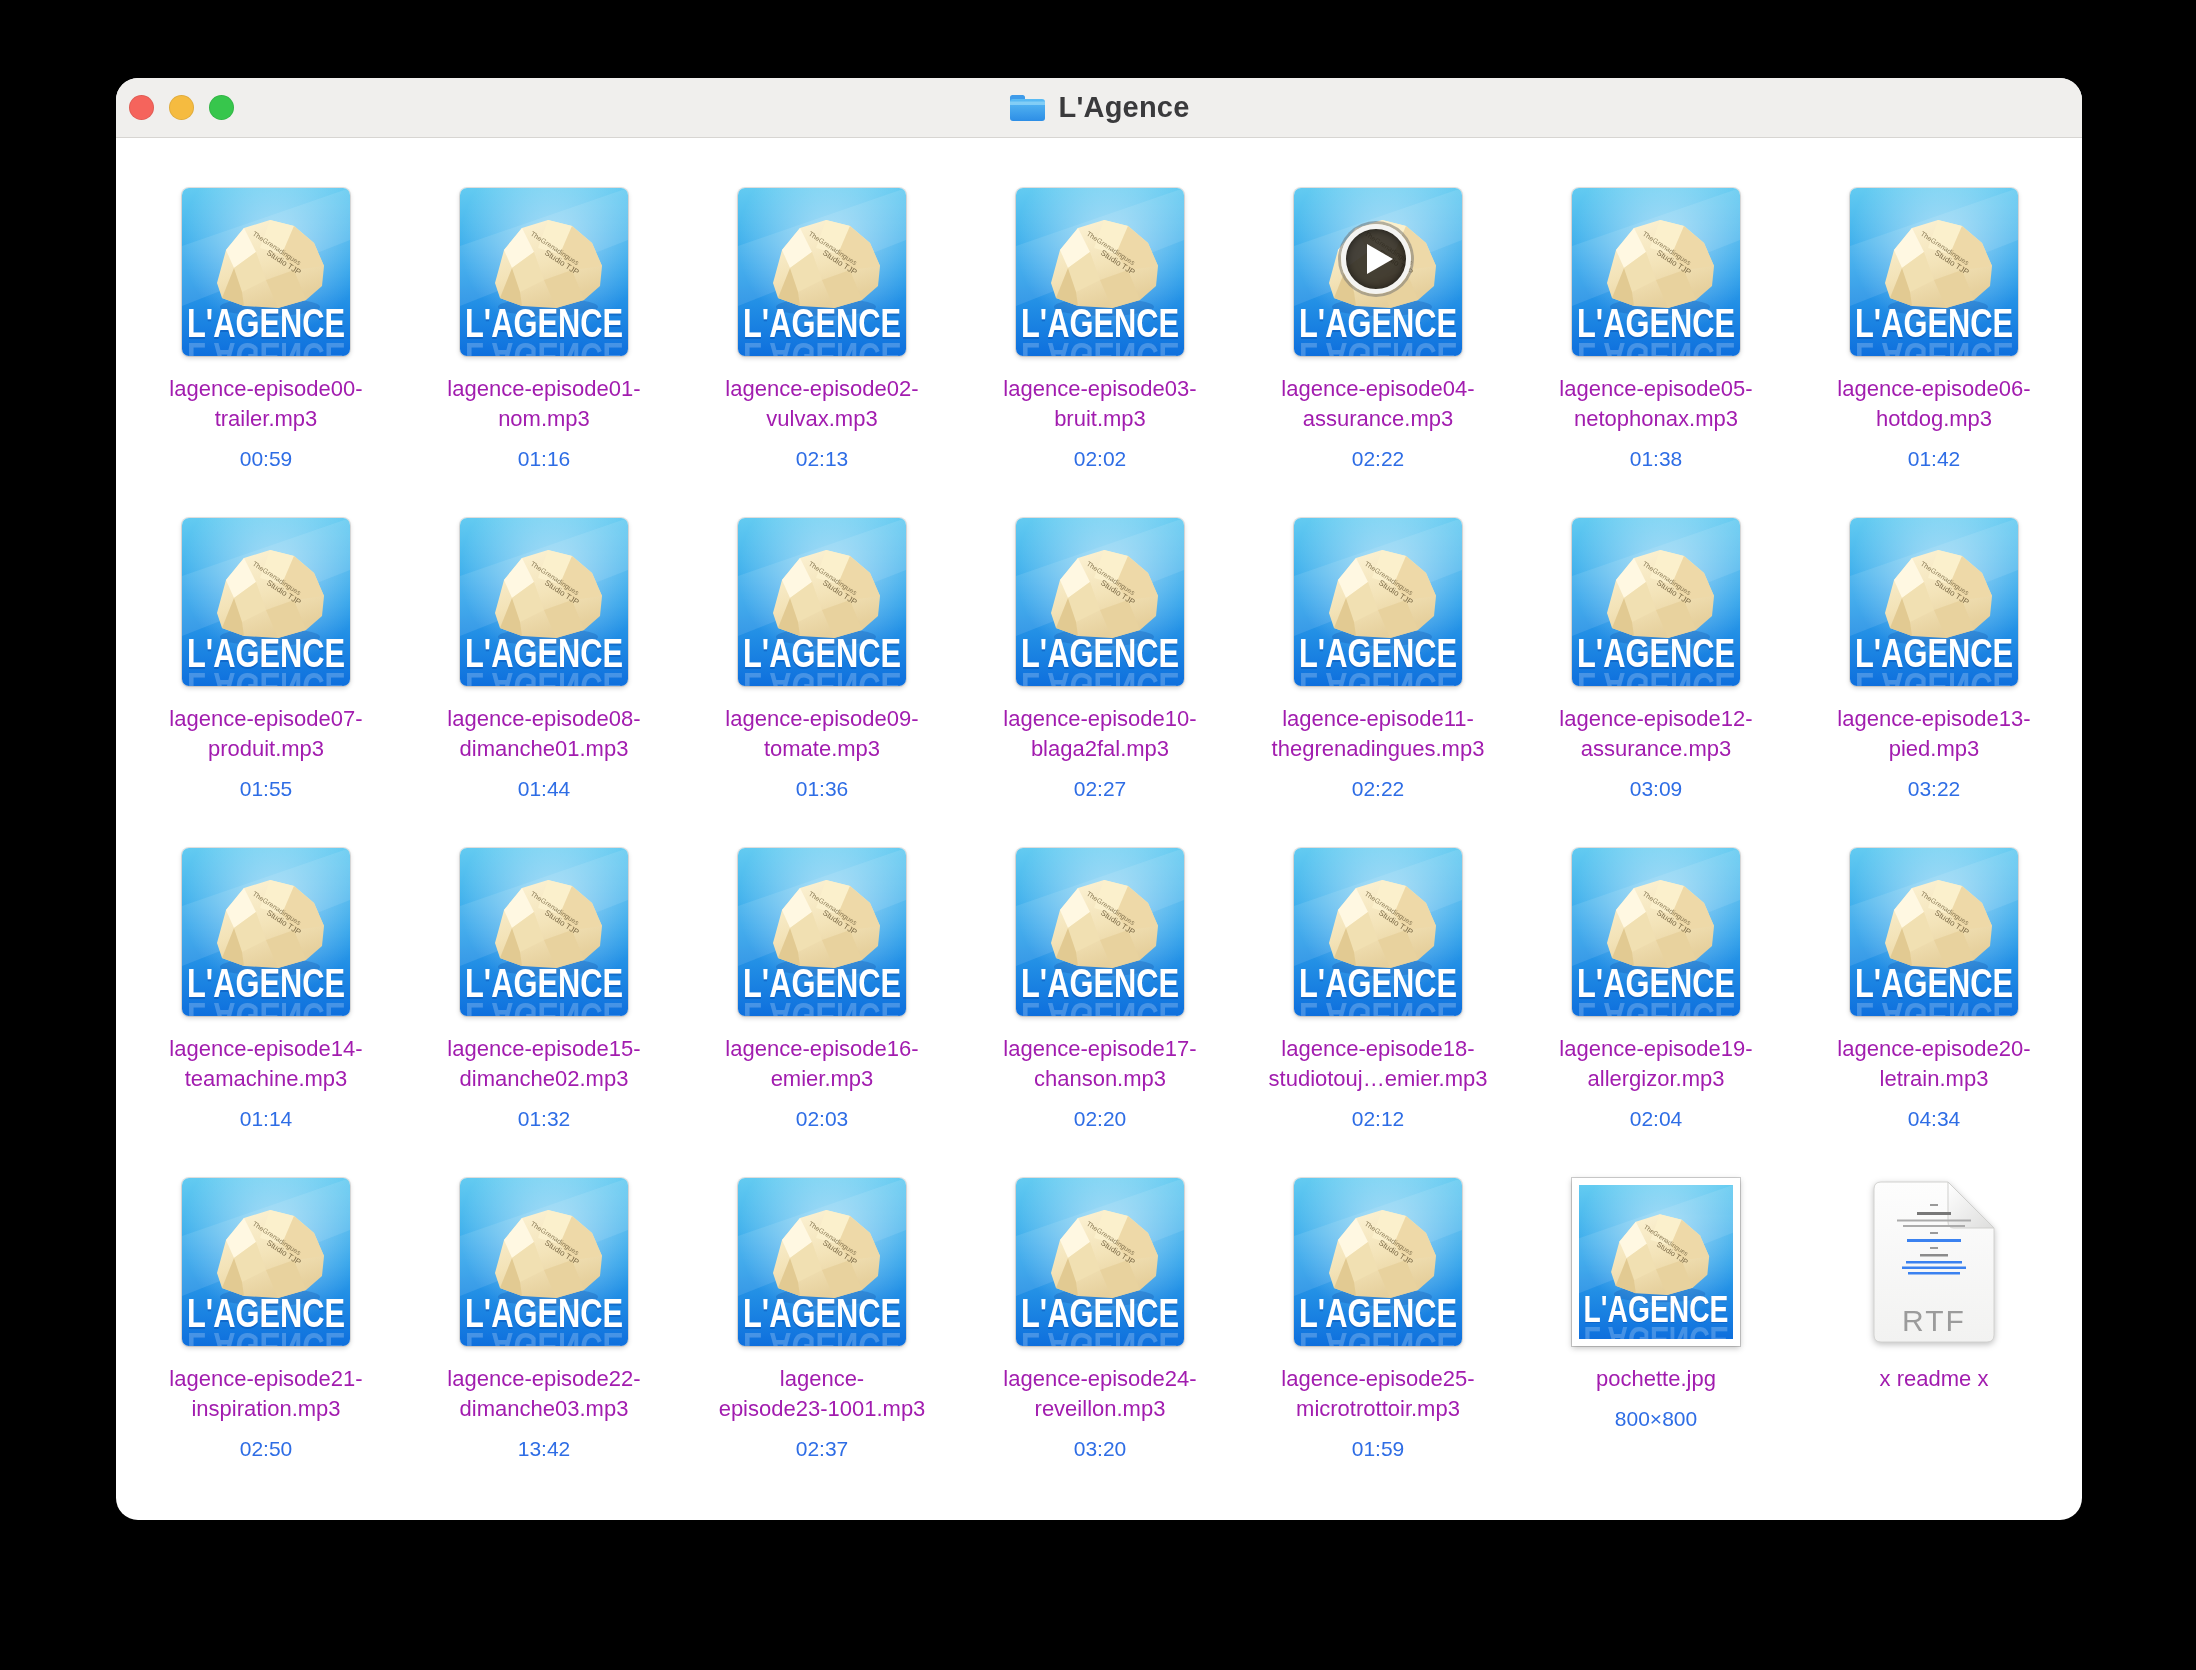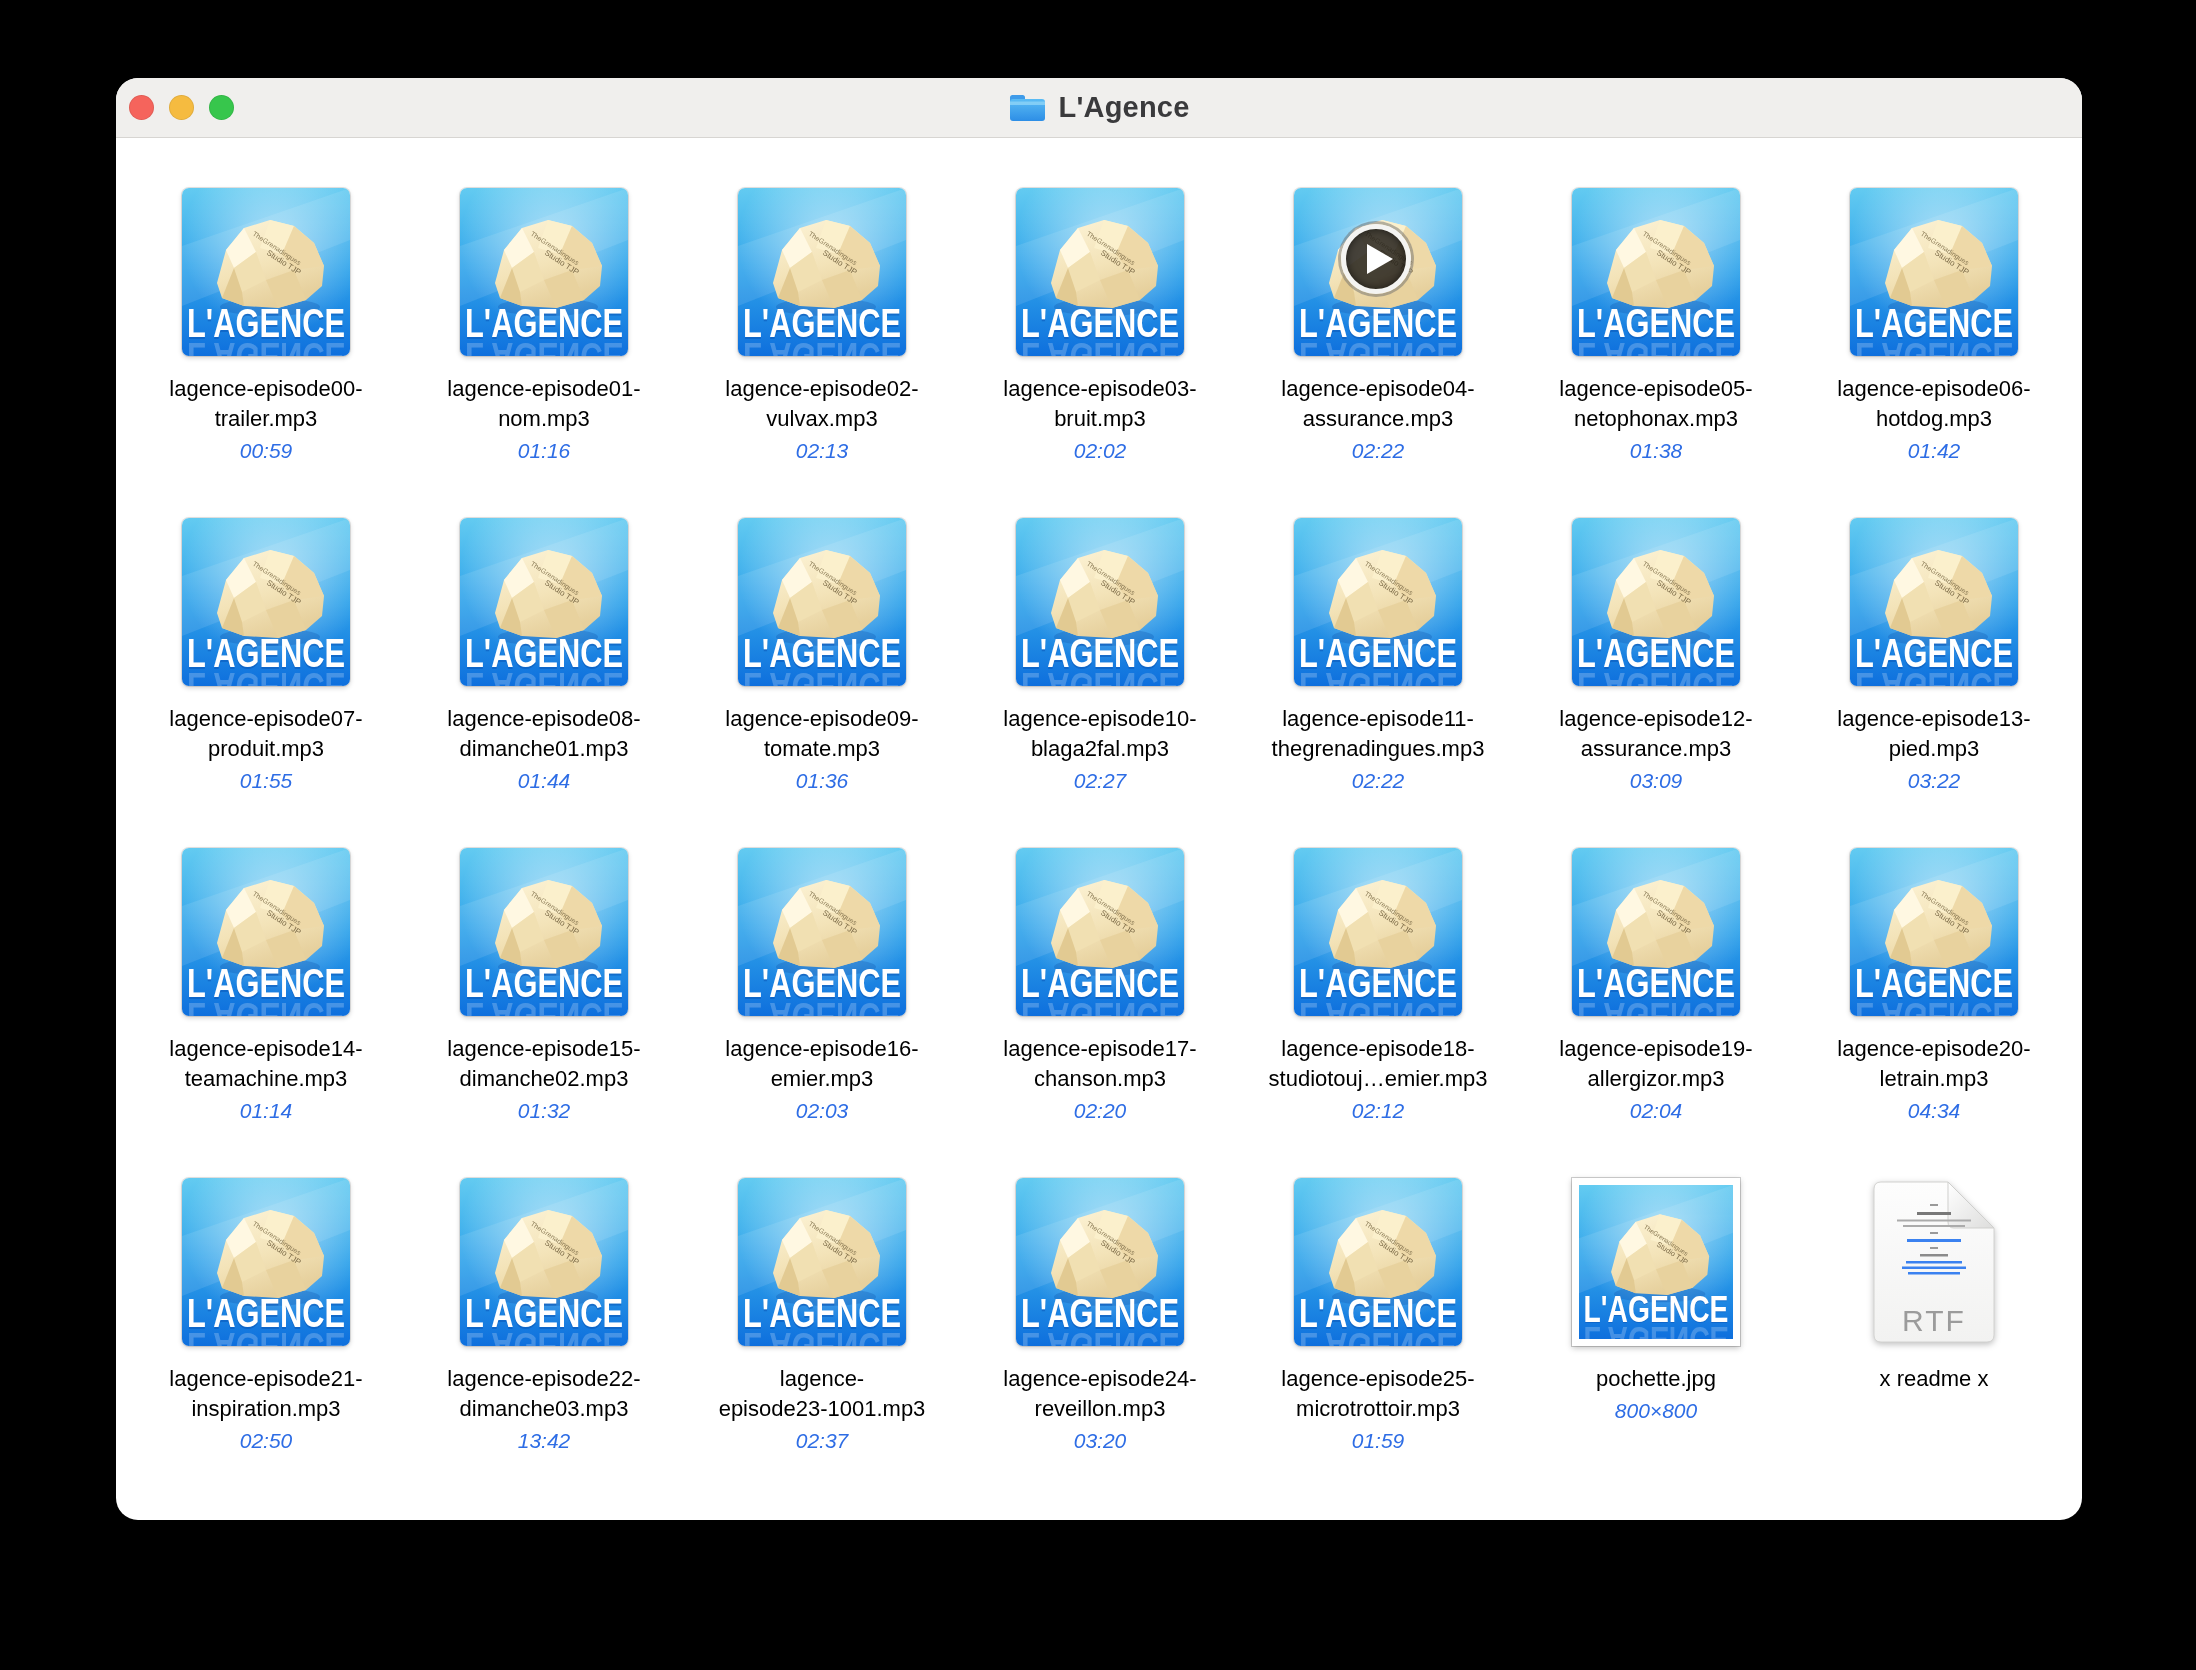--- a/index.html
+++ b/index.html
@@ -34,24 +34,24 @@
   .art-wrap { width:168px; height:168px; position:relative; flex:none; }
   .art-wrap > svg { width:168px; height:168px; display:block; border-radius:7px;
     box-shadow:0 0 0 1px rgba(0,0,0,.10), 0 2px 5px rgba(0,0,0,.18); }
   .art-wrap.rtf > svg { border-radius:0; box-shadow:none; filter:drop-shadow(0 2px 3px rgba(0,0,0,.25)); }
   .photo-frame {
     width:168px; height:168px; background:#fff; padding:7px;
     box-shadow:0 0 0 1px rgba(0,0,0,.18), 0 2px 6px rgba(0,0,0,.25);
   }
   .photo-frame > svg { width:154px; height:154px; display:block; }
   .filename {
-    margin-top:18px; font-size:22px; line-height:30px; color:#000000;
+    margin-top:18px; font-size:22px; line-height:30px; color:#a21caf;
     text-align:center; white-space:pre-line; max-width:262px;
   }
-  .meta { margin-top:4px; font-size:21px; line-height:26px; color:var(--accent_blue); text-align:center;font-style:italic; }
+  .meta { margin-top:12px; font-size:21px; line-height:26px; color:var(--accent_blue); text-align:center; }
 
   .play-overlay {
     display:none; position:absolute; left:47px; top:36px; width:70px; height:70px;
     border-radius:50%; background:rgba(38,34,28,.85);
     border:5px solid #f4f4f2; box-shadow:0 0 0 3px rgba(110,110,110,.5), inset 0 0 8px rgba(0,0,0,.6);
     align-items:center; justify-content:center;
   }
   .play-overlay .tri {
     width:0; height:0; margin-left:7px;
     border-left:26px solid #fff; border-top:15px solid transparent; border-bottom:15px solid transparent;

